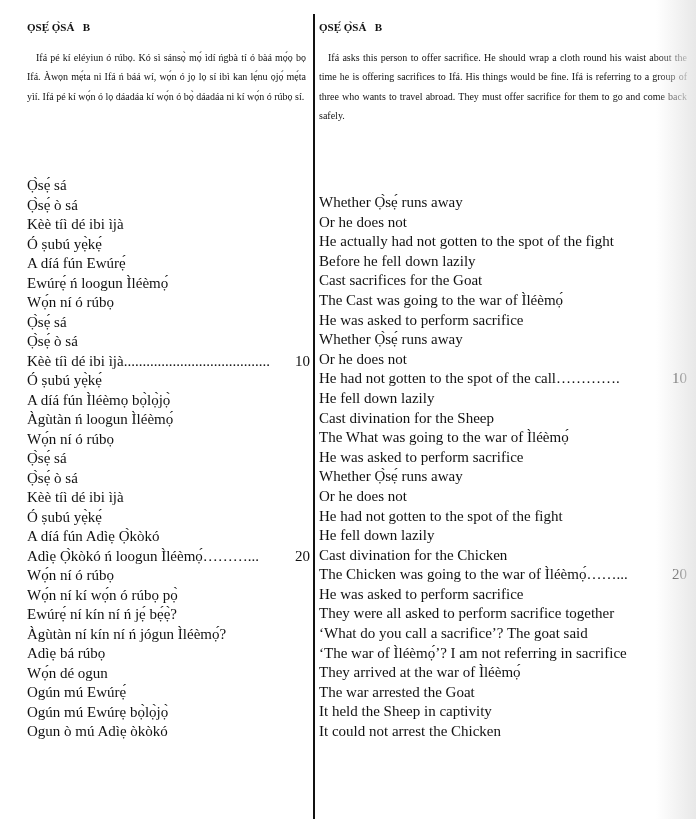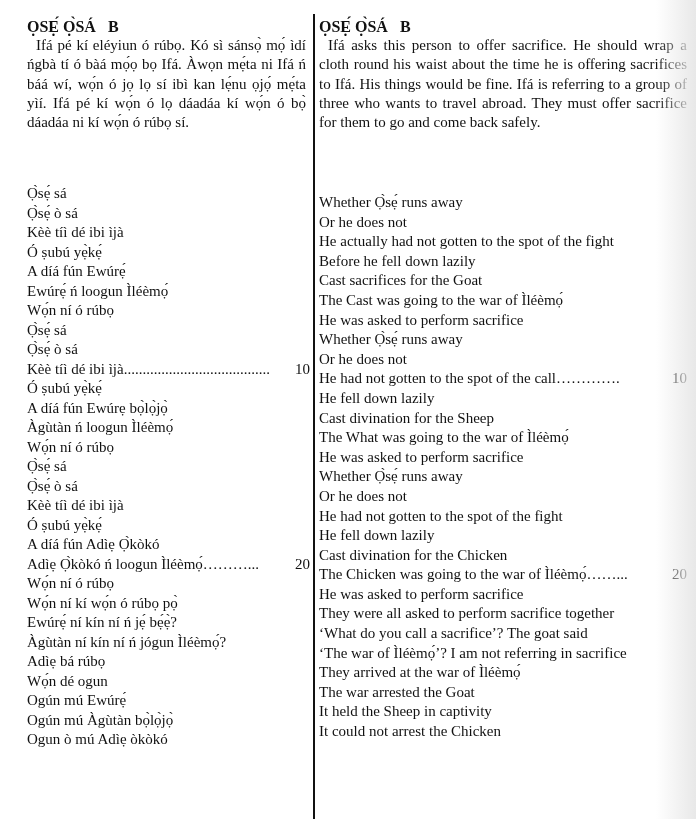--- a/index.html
+++ b/index.html
@@ -18,31 +18,31 @@
   .col {
     position: absolute; top: 0; height: 819px;
   }
   .col-left { left: 27px; width: 283px; }
   .col-right { left: 319px; width: 368px; }
   .divider {
     position: absolute; left: 313px; top: 14px; width: 2px; height: 805px;
     background: #111;
   }
   .title {
-    font-weight: bold; font-size: 16px; line-height: 18px;
-    margin-top: 18px; margin-bottom: 0; white-space: pre;
+    font-weight: bold; font-size: 11px; line-height: 18px;
+    margin-top: 18px; margin-bottom: 12px; white-space: pre;
   }
   .intro {
-    font-size: 15px; line-height: 19.3px; text-align: justify;
+    font-size: 10px; line-height: 19.3px; text-align: justify;
     text-indent: 9px; margin: 0;
   }
   .col-left .intro { margin-left: 0; width: 279px; }
   .col-right .intro { width: 368px; }
   .verses { list-style: none; margin: 0; padding: 0; position: absolute; left: 0; }
-  .col-left .verses { top: 184px; width: 283px; }
+  .col-left .verses { top: 176px; width: 283px; }
   .col-right .verses { top: 193px; width: 368px; }
   .verses li {
     font-size: 15px; line-height: 19.6px; white-space: nowrap;
     display: flex; justify-content: space-between;
   }
   .col-left .verses li { line-height: 19.5px; }
   .verses li .ln { flex: none; }
   .verses li .num { flex: none; }
 </style>
 </head>
@@ -80,21 +80,21 @@
         <span class="ln">Ọ̀sẹ́ ò sá</span>
       </li>
       <li>
         <span class="ln">Kèè tíì dé ibi ìjà.......................................</span>
         <span class="num">10</span>
       </li>
       <li>
         <span class="ln">Ó ṣubú yẹ̀kẹ́</span>
       </li>
       <li>
-        <span class="ln">A díá fún Ewúrẹ bọ̀lọ̀jọ̀</span>
+        <span class="ln">A díá fún Ìléèmọ bọ̀lọ̀jọ̀</span>
       </li>
       <li>
         <span class="ln">Àgùtàn ń loogun Ìléèmọ́</span>
       </li>
       <li>
         <span class="ln">Wọ́n ní ó rúbọ</span>
       </li>
       <li>
         <span class="ln">Ọ̀sẹ́ sá</span>
       </li>
@@ -129,21 +129,21 @@
       <li>
         <span class="ln">Adìẹ bá rúbọ</span>
       </li>
       <li>
         <span class="ln">Wọ́n dé ogun</span>
       </li>
       <li>
         <span class="ln">Ogún mú Ewúrẹ́</span>
       </li>
       <li>
-        <span class="ln">Ogún mú Àgùtàn bọ̀lọ̀jọ̀</span>
+        <span class="ln">Ogún mú Ewúrẹ bọ̀lọ̀jọ̀</span>
       </li>
       <li>
         <span class="ln">Ogun ò mú Adìẹ òkòkó</span>
       </li>
     </ul>
 </div>
 
 <div class="divider"></div>
 
 <div class="col col-right">

